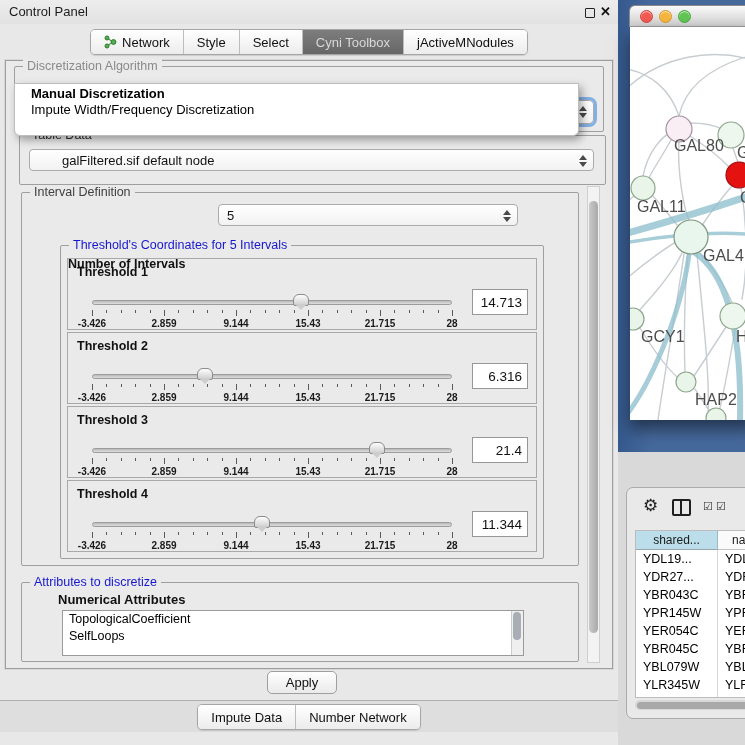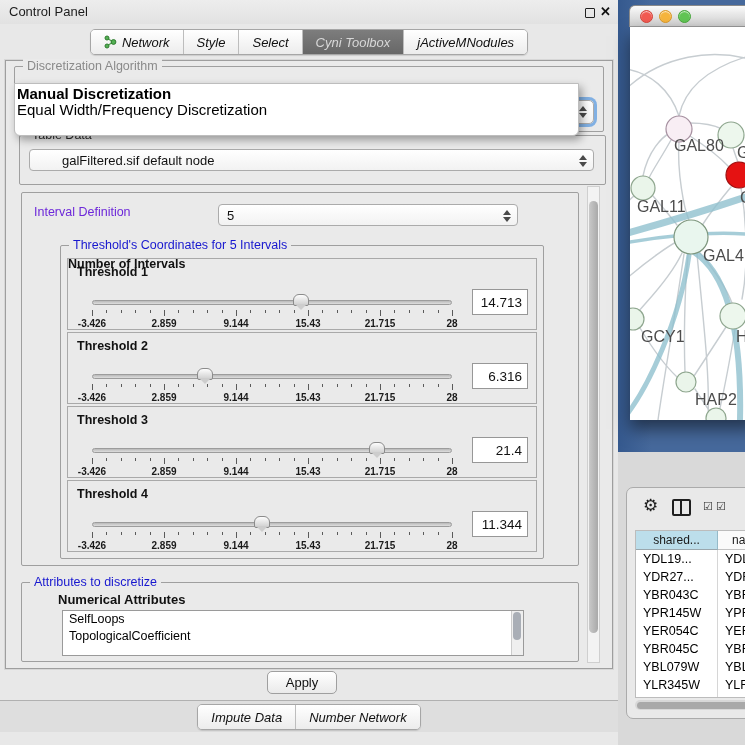--- a/index.html
+++ b/index.html
@@ -9,51 +9,51 @@
 
   
   .left-panel{position:absolute;left:0;top:0;width:618px;height:745px;background:#e8e8e8;}
   .titlebar{position:absolute;left:0;top:0;width:618px;height:24px;background:linear-gradient(#ededed,#e2e2e2);}
   .titlebar .tb-title{position:absolute;left:9px;top:4px;font-size:13px;color:#1c1c1c;}
   .float-ic{position:absolute;left:585px;top:8px;width:8px;height:8px;border:1.6px solid #222;border-radius:1px;}
   .close-ic{position:absolute;left:600px;top:4px;font-size:13px;font-weight:bold;color:#111;}
 
   .tabbar{position:absolute;left:0;top:29px;width:618px;display:flex;justify-content:center;}
   .seg{display:inline-flex;border:1px solid #a6a6a6;border-radius:5px;overflow:hidden;
-       box-shadow:0 1px 1px rgba(0,0,0,.12);height:24px;font-style:italic;}
+       box-shadow:0 1px 1px rgba(0,0,0,.12);height:24px;}
   .seg-tab{display:flex;align-items:center;gap:5px;padding:0 13px;font-size:13px;color:#111;
        background:linear-gradient(#ffffff,#ececec);border-left:1px solid #bdbdbd;white-space:nowrap;}
   .seg-tab:first-child{border-left:none;}
   .seg-tab.sel{background:linear-gradient(#7d7d7d,#676767);color:#d8d8d8;}
 
   .content-panel{position:absolute;left:5px;top:60px;width:606px;height:607px;background:#eaeaea;
        border:1px solid #9e9e9e;box-shadow:0 0 0 1px #d7d7d7;}
 
   .group{position:absolute;border:1px solid #9f9f9f;border-radius:2px;}
   .gtitle{position:absolute;top:-8px;left:8px;background:#eaeaea;padding:0 4px;font-size:12.5px;white-space:nowrap;}
   .t-gray{color:#8a8a8a;}
   .t-dark{color:#2e2e2e;}
-  .t-green{color:#6d28d9;margin-top:20px;}
+  .t-green{color:#404040;}
   .t-blue{color:#1717cf;}
 
   .combo{position:absolute;background:linear-gradient(#ffffff,#f2f2f2);border:1px solid #ababab;border-radius:4px;
        height:22px;line-height:22px;font-size:13px;color:#111;padding-left:8px;box-sizing:border-box;}
   .stepper{position:absolute;right:6px;top:4px;width:9px;height:14px;}
   .stepper::before{content:'';position:absolute;left:1px;top:1px;border-left:4px solid transparent;
        border-right:4px solid transparent;border-bottom:5px solid #4a4a4a;}
   .stepper::after{content:'';position:absolute;left:1px;bottom:1px;border-left:4px solid transparent;
        border-right:4px solid transparent;border-top:5px solid #4a4a4a;}
 
   .algo-group{left:8px;top:5px;width:588px;height:64px;}
   .algo-combo{left:22px;top:39px;width:566px;height:24px;border-radius:5px;z-index:5;
        box-shadow:0 0 0 3px rgba(93,156,224,.75);}
   .popup{position:absolute;left:8px;top:22px;width:565px;height:53px;background:#fff;border:1px solid #bdbdbd;
        border-radius:0 0 6px 6px;box-shadow:3px 4px 9px rgba(0,0,0,.35);z-index:40;padding-top:2px;box-sizing:border-box;}
   .popup .ph{text-align:center;color:#9c9c9c;font-size:13px;height:17px;line-height:16px;}
-  .popup .opt{font-size:15px;height:16px;line-height:16px;padding-left:2px;color:#000;}
+  .popup .opt{font-size:13px;height:16px;line-height:16px;padding-left:16px;color:#000;}
   .popup .opt.b{font-weight:bold;}
 
   .tdata-group{left:13px;top:74px;width:585px;height:48px;}
   .tdata-combo{left:23px;top:88px;width:565px;padding-left:32px;}
 
   .scroll-area{position:absolute;left:9px;top:125px;width:584px;height:477px;}
   .vscroll{position:absolute;right:-1px;top:0;width:13px;height:477px;background:#f3f3f3;border:1px solid #cfcfcf;box-sizing:border-box;}
   .vthumb{position:absolute;left:1px;top:14px;width:9px;height:432px;border-radius:5px;
        background:linear-gradient(90deg,#c9c9c9,#a9a9a9);}
 
@@ -174,21 +174,21 @@
 
       <div class="group algo-group">
         <span class="gtitle t-gray">Discretization Algorithm</span>
       </div>
       <div class="combo algo-combo">
         <span class="stepper"></span>
       </div>
 
       <div class="popup">
         <div class="opt b">Manual Discretization</div>
-        <div class="opt">Equal Width/Frequency Discretization</div>
+        <div class="opt">Impute Width/Frequency Discretization</div>
       </div>
 
       <div class="group tdata-group">
         <span class="gtitle t-dark">Table Data</span>
       </div>
       <div class="combo tdata-combo">
         <span>galFiltered.sif default node</span>
         <span class="stepper"></span>
       </div>
 
@@ -383,22 +383,22 @@
                 </div>
               </div>
           </div>
         </div>
 
         <div class="group attr-group">
           <span class="gtitle t-blue">Attributes to discretize</span>
           <span class="numattr-label">Numerical Attributes</span>
           <div class="attr-list">
             <div id="attr-list-items">
+                <div class="attr-item">TopologicalCoefficient</div>
                 <div class="attr-item">SelfLoops</div>
-                <div class="attr-item">TopologicalCoefficient</div>
               </div>
             <div class="attr-vscroll">
               <div class="attr-vthumb"></div>
             </div>
           </div>
         </div>
 
         <div class="vscroll">
           <div class="vthumb"></div>
         </div>

